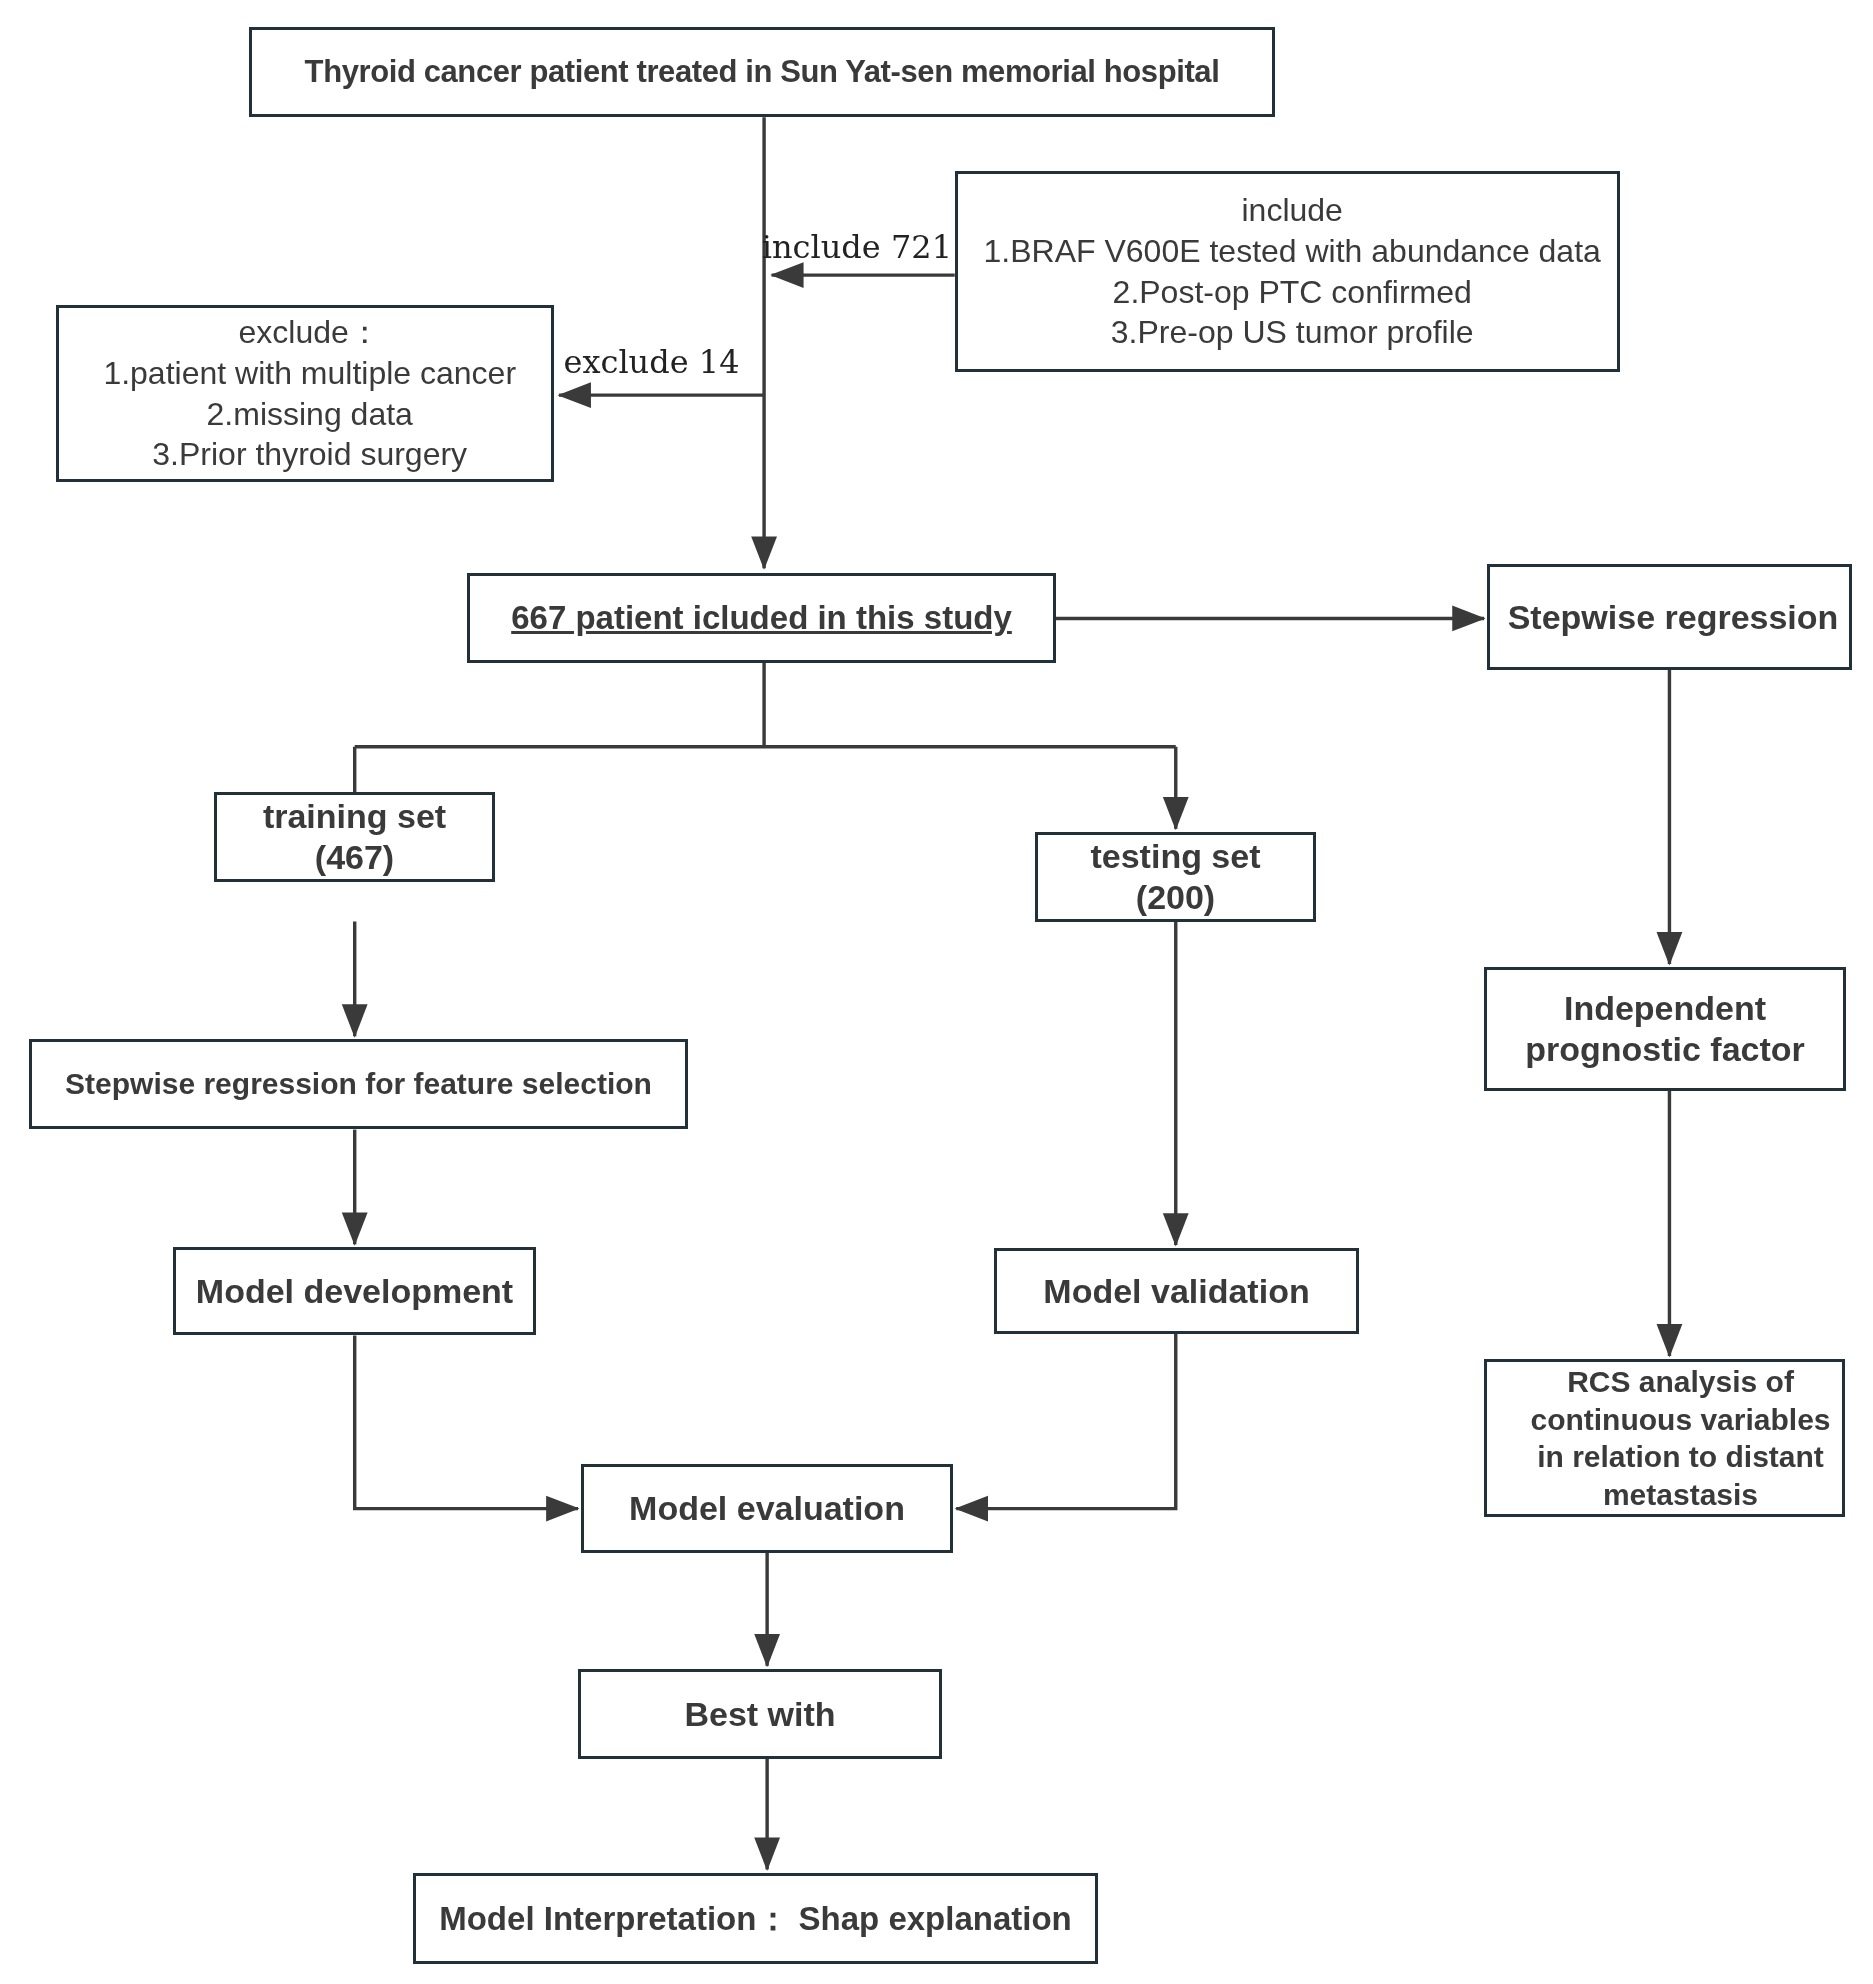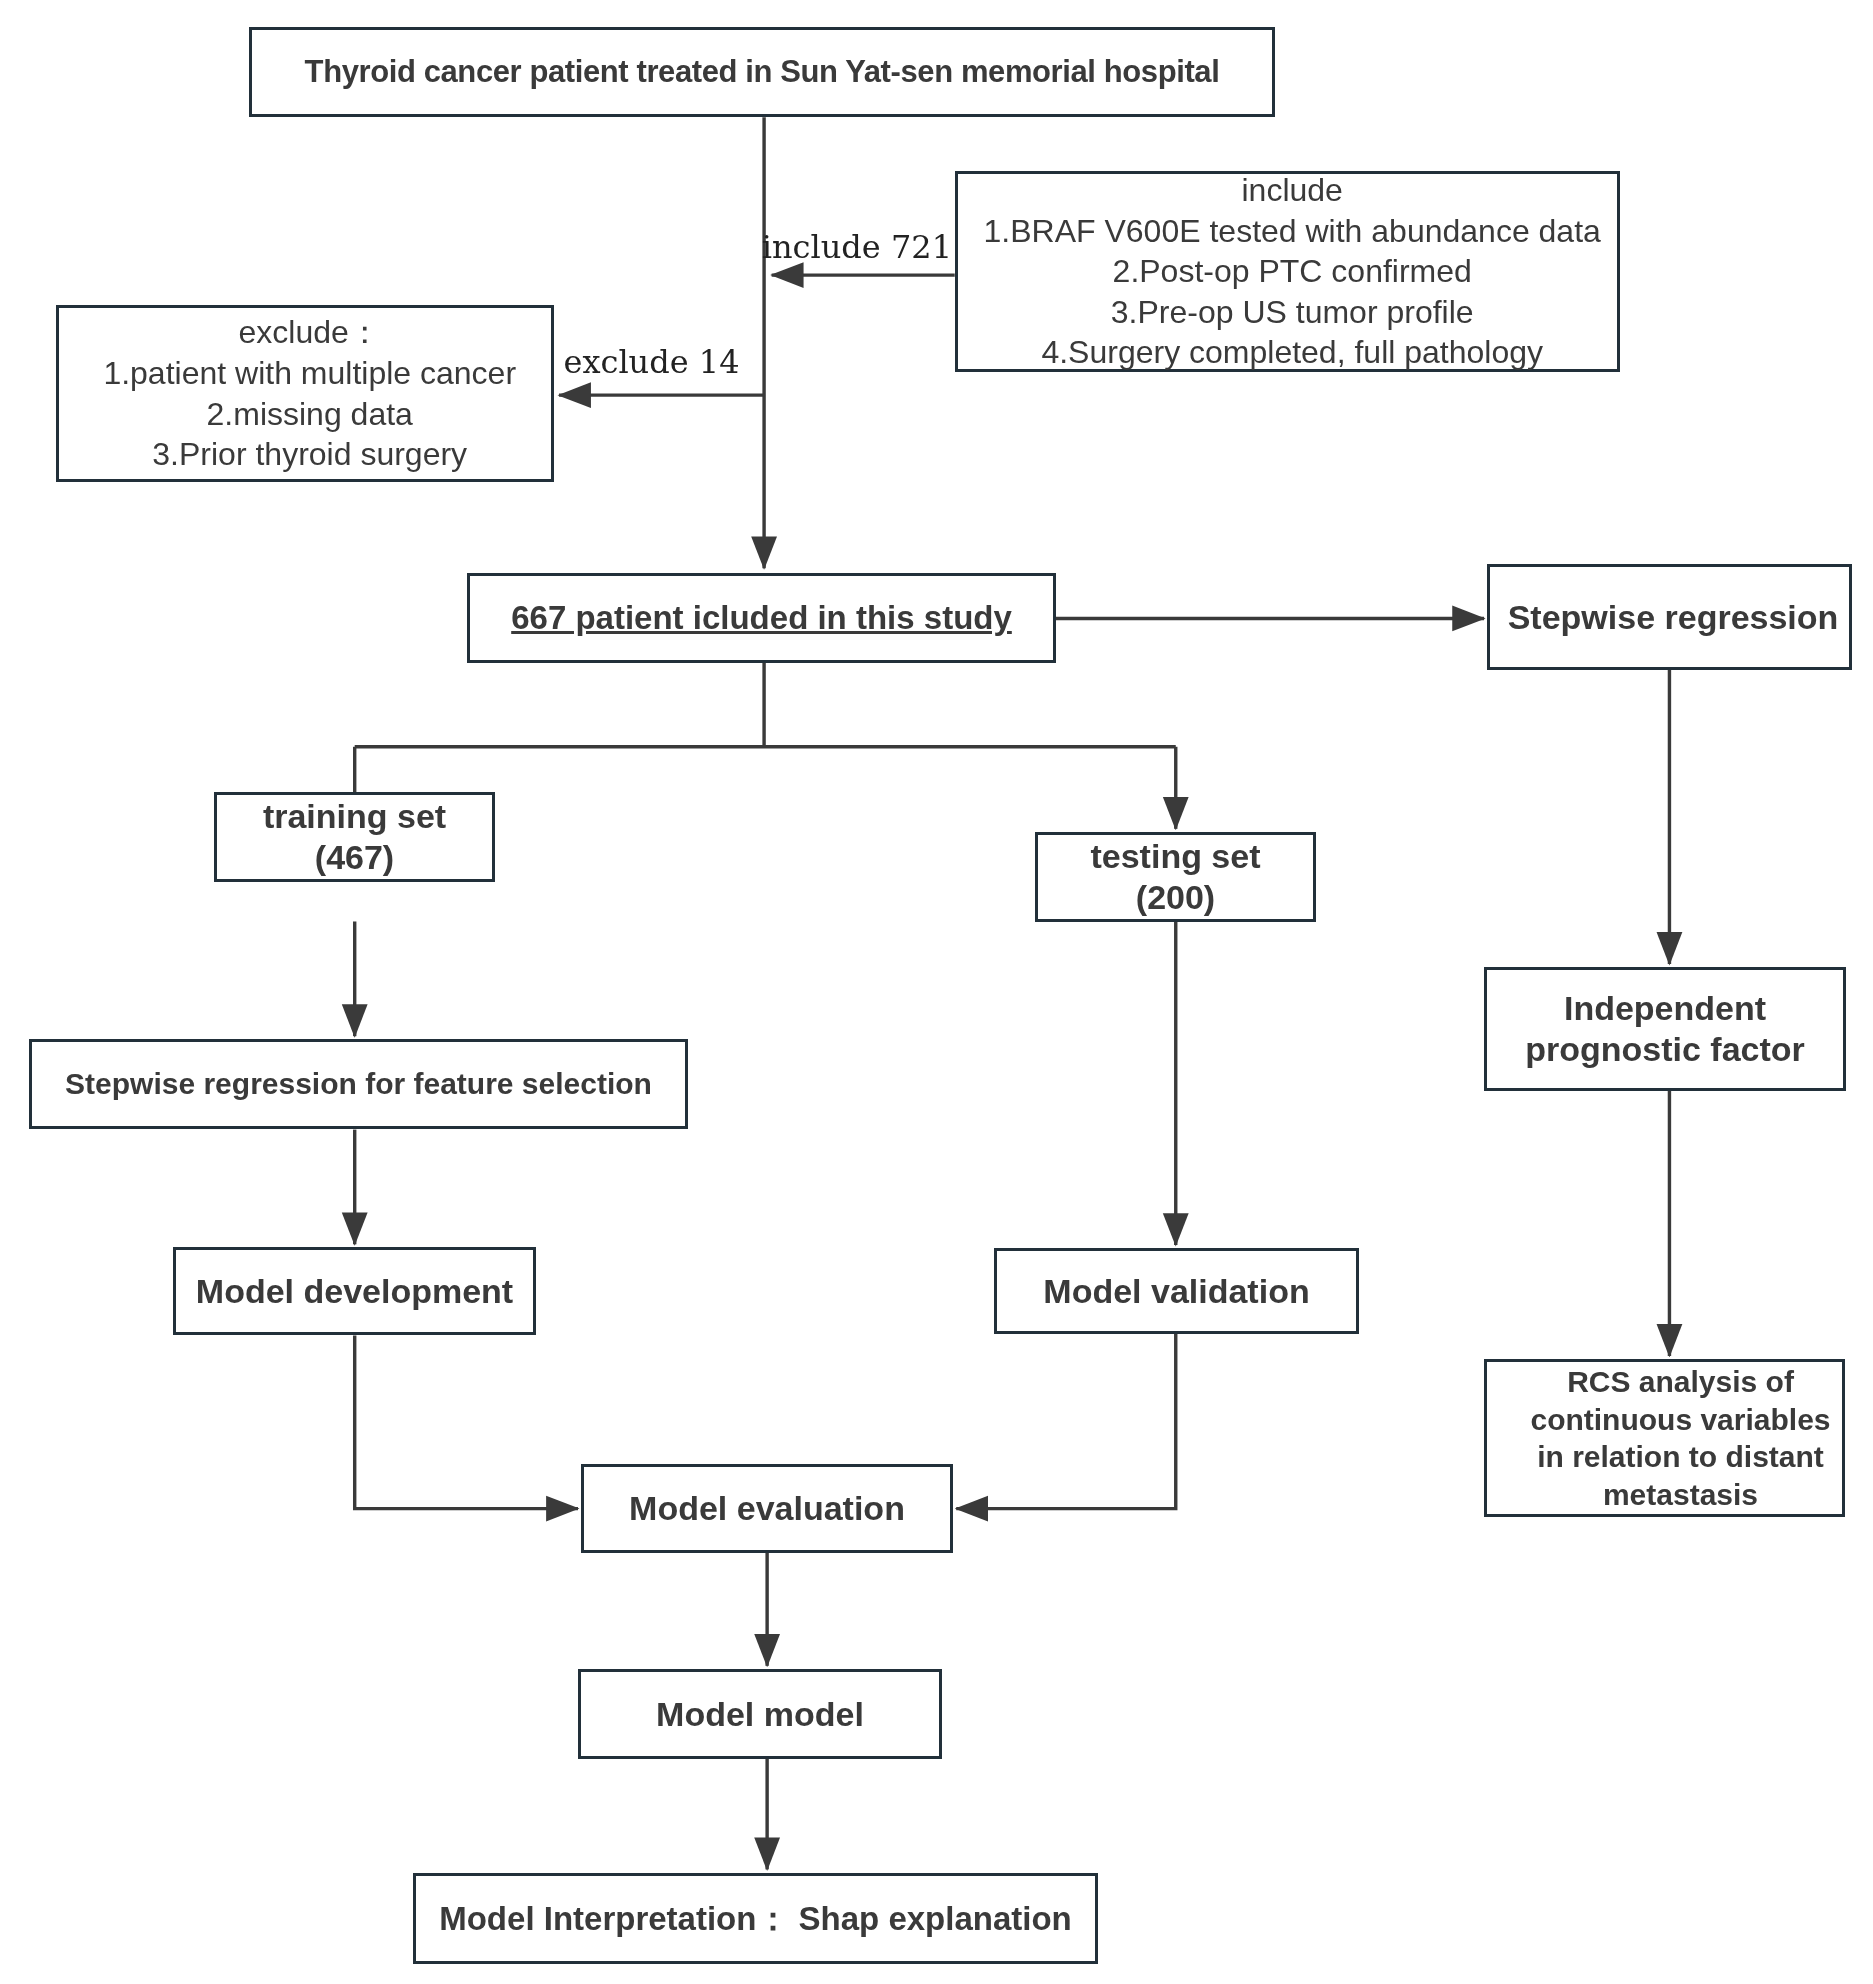--- a/index.html
+++ b/index.html
@@ -58,21 +58,20 @@
 
 <div class="box" style="left:249px;top:26.6px;width:1026px;height:90px;font-size:31px;letter-spacing:-0.4px;">
   <span>Thyroid cancer patient treated in Sun Yat-sen memorial hospital</span>
 </div>
 
 <div class="box list" style="left:955px;top:171px;width:665px;height:201px;">
   <span>include</span>
   <span>1.BRAF V600E tested with abundance data</span>
   <span>2.Post-op PTC confirmed</span>
   <span>3.Pre-op US tumor profile</span>
-  <span>4.Surgery completed, full pathology</span>
 </div>
 
 <div class="box list" style="left:56px;top:305px;width:498px;height:177px;">
   <span>exclude：</span>
   <span>1.patient with multiple cancer</span>
   <span>2.missing data</span>
   <span>3.Prior thyroid surgery</span>
 </div>
 
 <div class="edge-label" style="left:748px;top:228px;width:204px;text-align:right;">include 721</div>
@@ -119,19 +118,19 @@
   <span>continuous variables</span>
   <span>in relation to distant</span>
   <span>metastasis</span>
 </div>
 
 <div class="box" style="left:581px;top:1464px;width:372px;height:89px;">
   <span>Model evaluation</span>
 </div>
 
 <div class="box" style="left:578px;top:1669px;width:364px;height:90px;">
-  <span>Model model</span>
+  <span>Best with</span>
 </div>
 
 <div class="box" style="left:413px;top:1873px;width:685px;height:91px;font-size:33px;">
   <span>Model Interpretation： Shap explanation</span>
 </div>
 
 
 </body></html>

